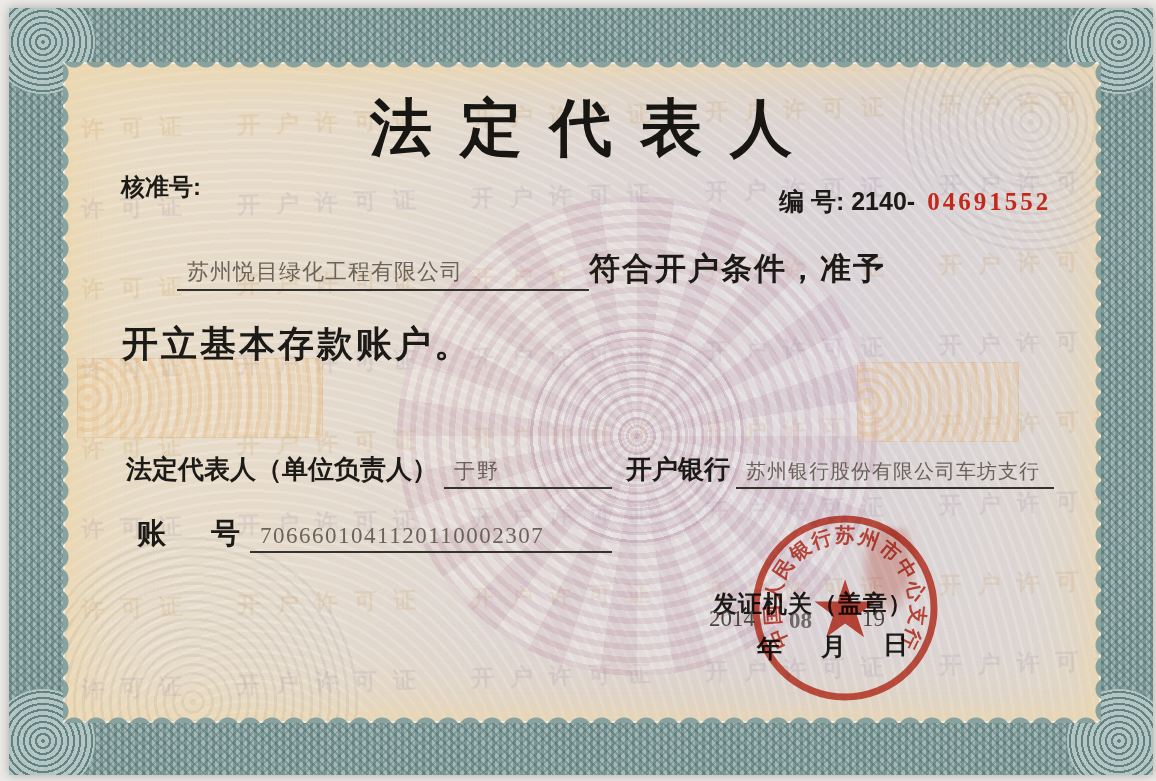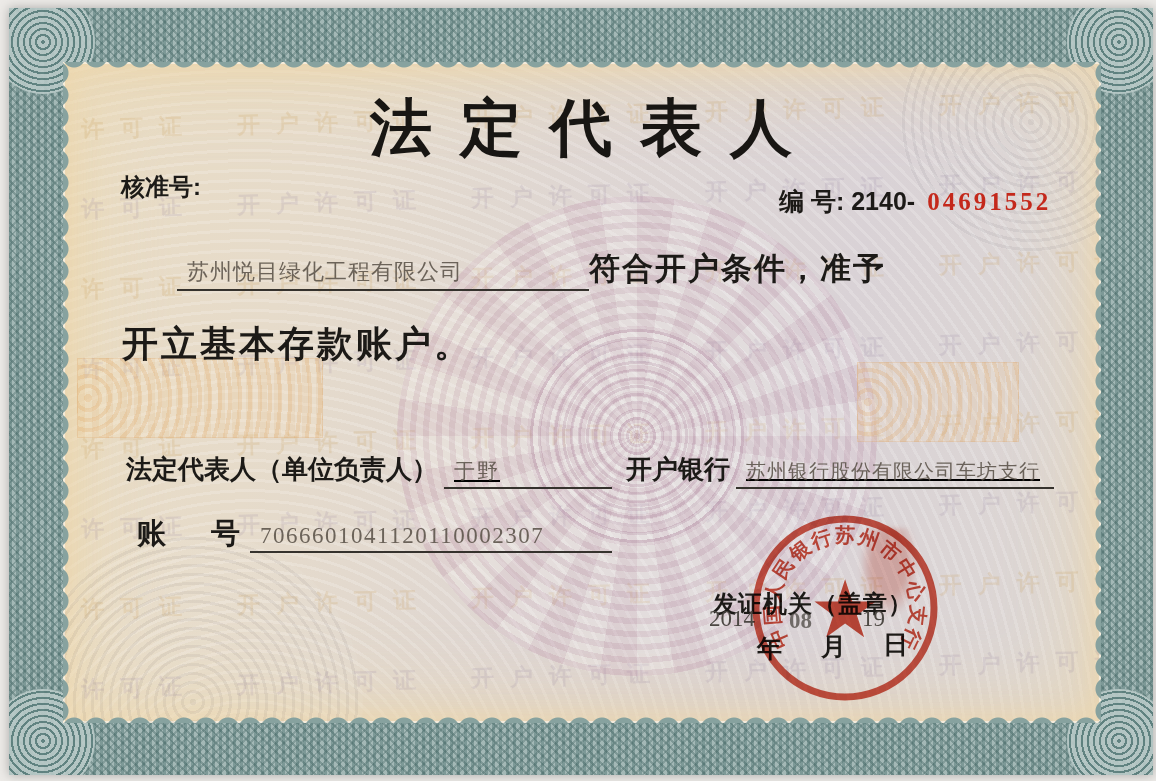--- a/index.html
+++ b/index.html
@@ -126,21 +126,21 @@
   .audit-row{top:240px;left:168px;}
   .audit-row .lbl{font-size:32px;letter-spacing:2px;}
   .audit-row .blank{width:412px;}
   .audit-row .val{font-size:22px;letter-spacing:1px;}
   .audit-row .suffix{font-size:31px;letter-spacing:2px;margin-left:0;}
 
   .audit-line2{top:312px;left:113px;font-size:36px;letter-spacing:3px;position:absolute;font-weight:700;color:#1c1a17;}
 
   .rep-row{top:424px;left:117px;}
   .rep-row .lbl{font-size:26px;margin-top:20px;}
-  .rep-row .blank{width:168px;margin-left:6px;text-decoration:underline;}
+  .rep-row .blank{width:168px;margin-left:6px;}
   .rep-row .val{font-size:21px;letter-spacing:2px;}
   .rep-row .bank-lbl{margin-left:14px;font-size:26px;}
   .rep-row .blank.bank{width:318px;}
   .rep-row .val.bank{font-size:20px;letter-spacing:1px;}
 
   .account-row{top:506px;left:128px;}
   .account-row .lbl{font-size:29px;letter-spacing:8px;}
   .account-row .blank{width:362px;margin-left:2px;}
   .account-row .val{font-size:23px;letter-spacing:1.5px;}
 

